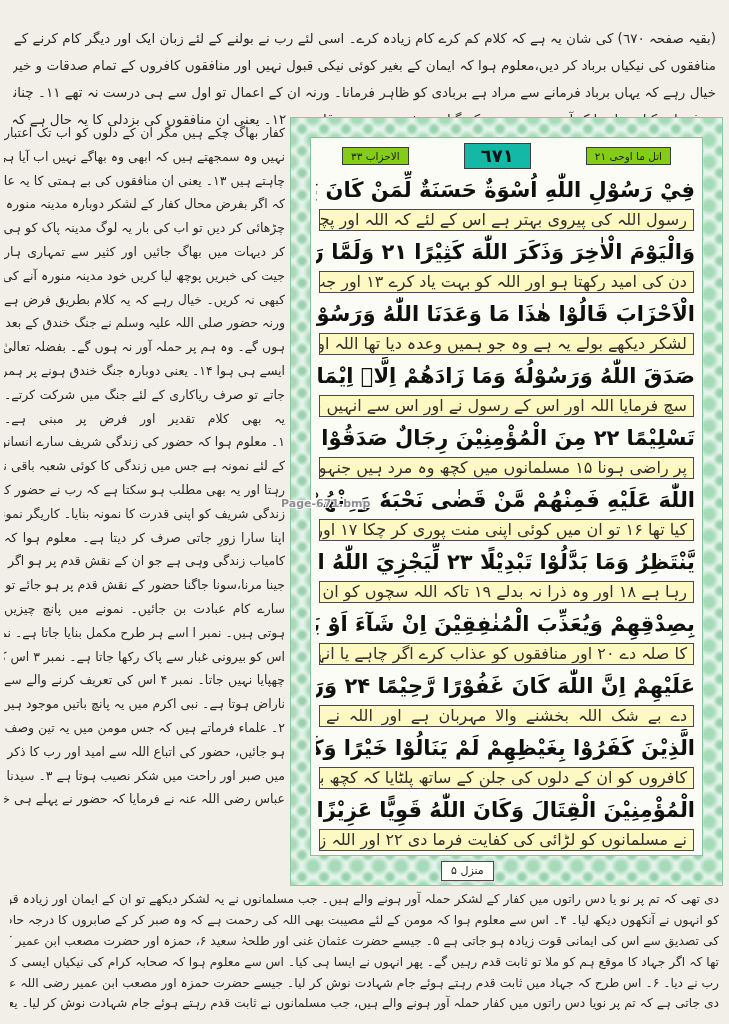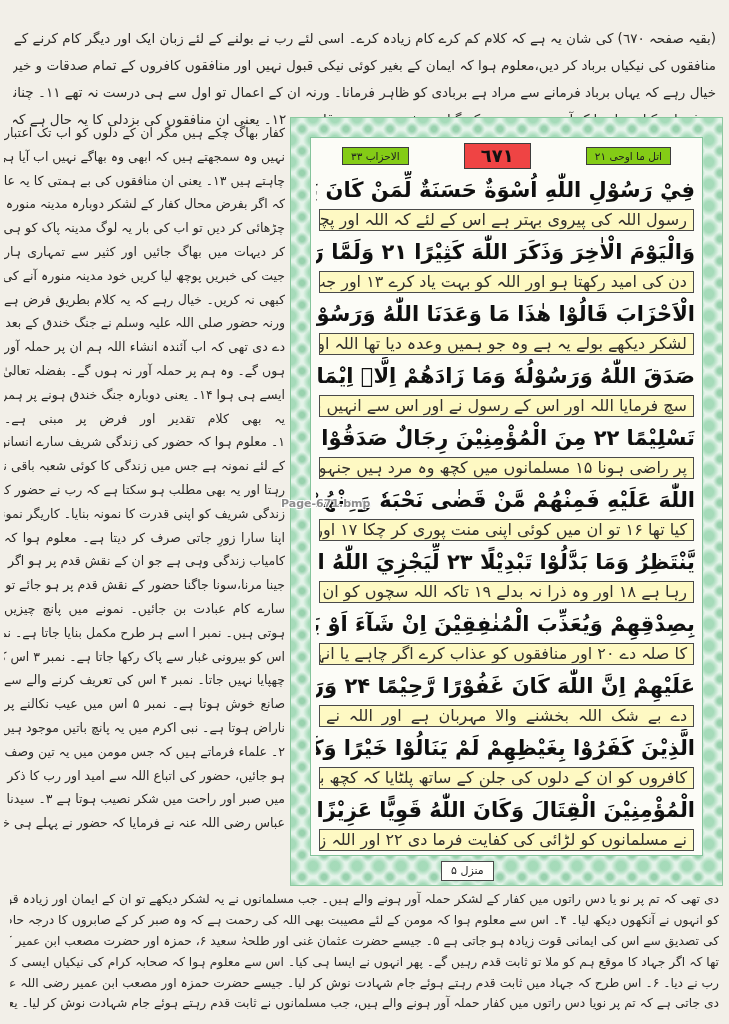--- a/index.html
+++ b/index.html
@@ -40,21 +40,21 @@
   }
   .qheader{
     direction:rtl;display:flex;justify-content:space-between;align-items:center;
     padding:0 26px;height:30px;flex:0 0 auto;
   }
   .hbox{
     border:1px solid #3d3d3d;background:#84cc16;
     font-size:10.5px;line-height:16px;padding:0 8px;white-space:nowrap;color:#222;
   }
   .pagenum{
-    border:1px solid #3d3d3d;background:#ef4444;
+    border:1px solid #3d3d3d;background:#14b8a6;
     font-size:18px;font-weight:bold;line-height:24px;padding:0 16px;color:#111;
   }
   .verses{flex:1;display:flex;flex-direction:column;justify-content:space-between;}
   .verse-unit{display:flex;flex-direction:column;}
   .arabic{
     direction:rtl;unicode-bidi:embed;font-weight:bold;color:#101010;
     font-size:21px;height:38px;line-height:38px;
     text-align:justify;text-align-last:justify;white-space:nowrap;overflow:hidden;
     padding:0 2px;
   }
@@ -94,36 +94,35 @@
 
   <div class="rtl-line">کفار بھاگ چکے ہیں مگر ان کے دلوں کو اب تک اعتبار</div>
       <div class="rtl-line">نہیں وہ سمجھتے ہیں کہ ابھی وہ بھاگے نہیں اب آیا ہی</div>
       <div class="rtl-line">چاہتے ہیں ۱۳۔ یعنی ان منافقوں کی بے ہمتی کا یہ عالم ہے</div>
       <div class="rtl-line">کہ اگر بفرض محال کفار کے لشکر دوبارہ مدینہ منورہ پر</div>
       <div class="rtl-line">چڑھائی کر دیں تو اب کی بار یہ لوگ مدینہ پاک کو ہی چھوڑ</div>
       <div class="rtl-line">کر دیہات میں بھاگ جائیں اور کثیر سے تمہاری ہار</div>
       <div class="rtl-line">جیت کی خبریں پوچھ لیا کریں خود مدینہ منورہ آنے کی ہمت</div>
       <div class="rtl-line">کبھی نہ کریں۔ خیال رہے کہ یہ کلام بطریق فرض ہے</div>
       <div class="rtl-line">ورنہ حضور صلی اللہ علیہ وسلم نے جنگ خندق کے بعد خبر</div>
-      <div class="rtl-line">دے دی تھی کہ اب آئندہ انشاء اللہ ہم ان پر حملہ آور</div>
       <div class="rtl-line">ہوں گے۔ وہ ہم پر حملہ آور نہ ہوں گے۔ بفضلہ تعالیٰ</div>
       <div class="rtl-line">ایسے ہی ہوا ۱۴۔ یعنی دوبارہ جنگ خندق ہونے پر ہمراہ بھی</div>
+      <div class="rtl-line">جاتے تو صرف ریاکاری کے لئے جنگ میں شرکت کرتے۔</div>
       <div class="rtl-line">یہ بھی کلام تقدیر اور فرض پر مبنی ہے۔</div>
       <div class="rtl-line">۱۔ معلوم ہوا کہ حضور کی زندگی شریف سارے انسانوں</div>
       <div class="rtl-line">کے لئے نمونہ ہے جس میں زندگی کا کوئی شعبہ باقی نہیں</div>
       <div class="rtl-line">رہتا اور یہ بھی مطلب ہو سکتا ہے کہ رب نے حضور کی</div>
       <div class="rtl-line">زندگی شریف کو اپنی قدرت کا نمونہ بنایا۔ کاریگر نمونہ پر</div>
       <div class="rtl-line">اپنا سارا زورِ جاتی صرف کر دیتا ہے۔ معلوم ہوا کہ</div>
       <div class="rtl-line">کامیاب زندگی وہی ہے جو ان کے نقش قدم پر ہو اگر ہمارا</div>
       <div class="rtl-line">جینا مرنا،سونا جاگنا حضور کے نقش قدم پر ہو جائے تو یہ</div>
       <div class="rtl-line">سارے کام عبادت بن جائیں۔ نمونے میں پانچ چیزیں</div>
       <div class="rtl-line">ہوتی ہیں۔ نمبر ا اسے ہر طرح مکمل بنایا جاتا ہے۔ نمبر ۲</div>
       <div class="rtl-line">اس کو بیرونی غبار سے پاک رکھا جاتا ہے۔ نمبر ۳ اس کو</div>
       <div class="rtl-line">چھپایا نہیں جاتا۔ نمبر ۴ اس کی تعریف کرنے والے سے</div>
-      <div class="rtl-line">صانع خوش ہوتا ہے۔ نمبر ۵ اس میں عیب نکالنے پر</div>
       <div class="rtl-line">ناراض ہوتا ہے۔ نبی اکرم میں یہ پانچ باتیں موجود ہیں۔</div>
       <div class="rtl-line">۲۔ علماء فرماتے ہیں کہ جس مومن میں یہ تین وصف جمع</div>
       <div class="rtl-line">ہو جائیں، حضور کی اتباع اللہ سے امید اور رب کا ذکر کثیر</div>
       <div class="rtl-line">میں صبر اور راحت میں شکر نصیب ہوتا ہے ۳۔ سیدنا ابن</div>
       <div class="rtl-line">عباس رضی اللہ عنہ نے فرمایا کہ حضور نے پہلے ہی خبر دے</div>
     </div>
 
   <div class="quran-box">
     <div class="frame"></div>
     <div class="inner">

